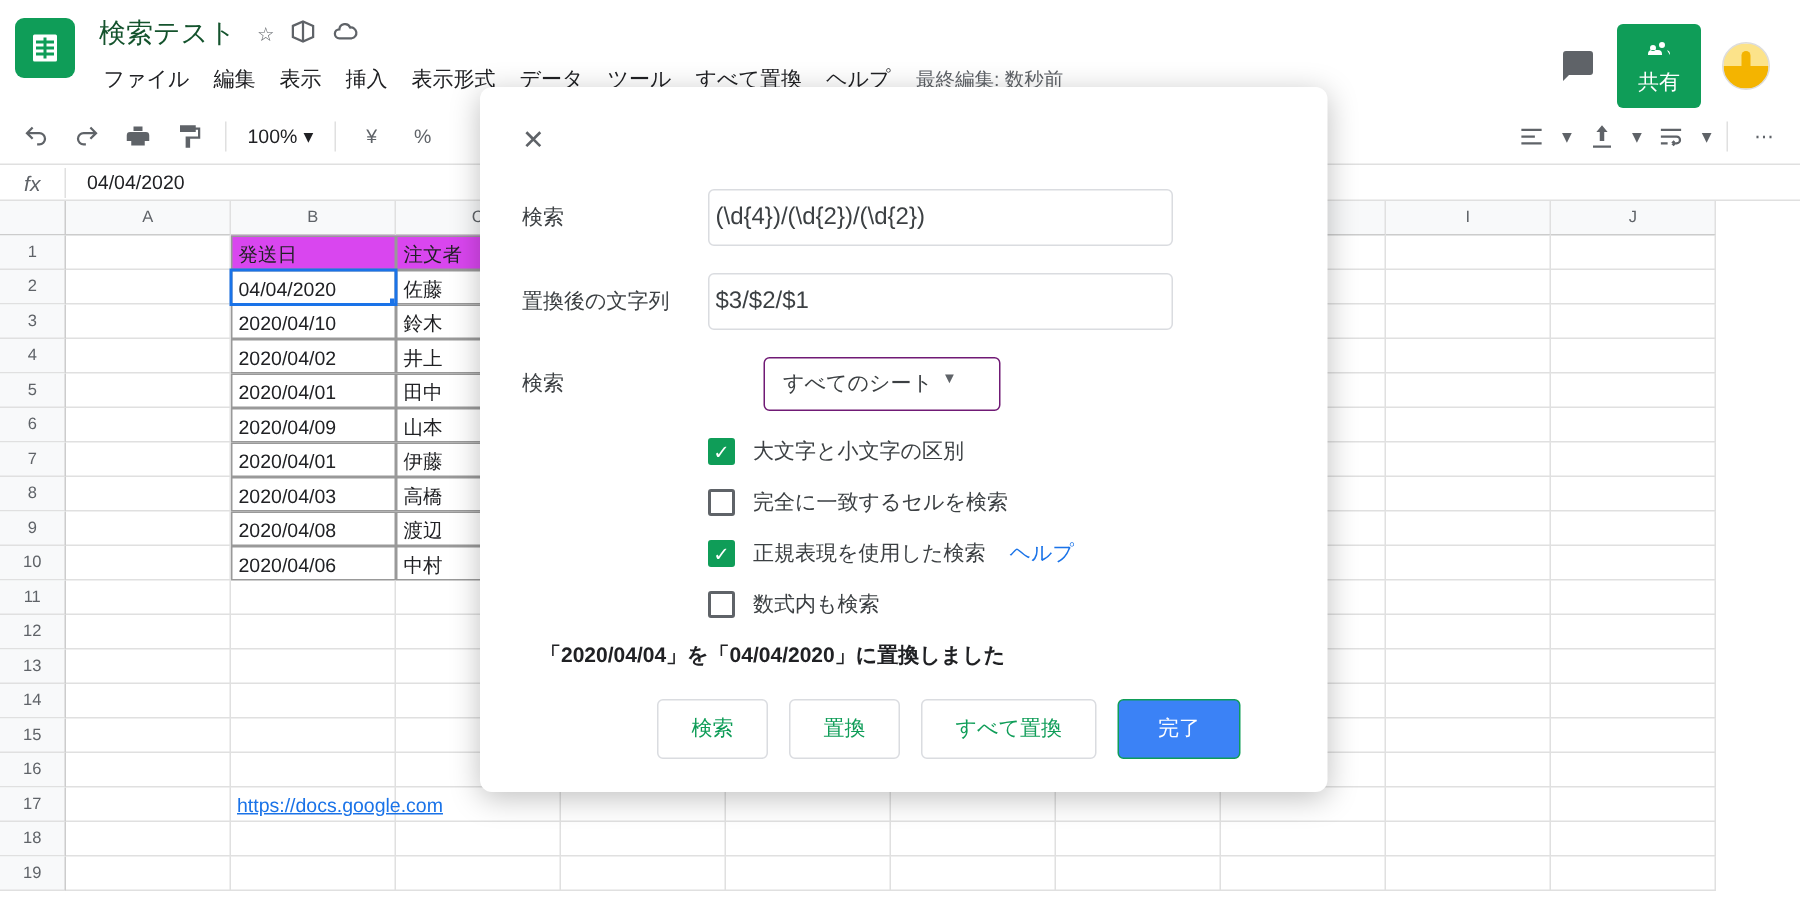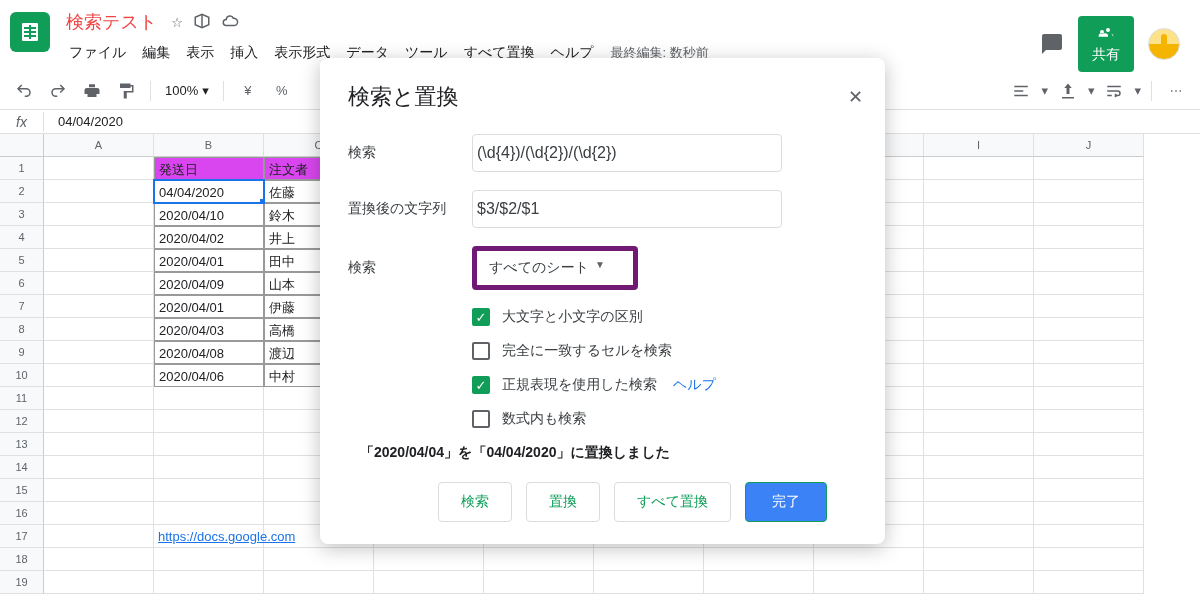--- a/index.html
+++ b/index.html
@@ -4,21 +4,21 @@
 <style>
 * { box-sizing: border-box; margin: 0; padding: 0; }
 body { font-family: Arial, "Hiragino Sans", sans-serif; font-size: 13px; color: #202124; background: #fff; overflow: hidden; width: 1200px; height: 600px; position: relative; }
 
 
 .header { display: flex; align-items: flex-start; padding: 8px 10px 0; }
 .logo { width: 40px; height: 40px; background: #0f9d58; border-radius: 6px; display: flex; align-items: center; justify-content: center; margin-right: 12px; margin-top: 4px; }
 .logo svg { width: 24px; height: 24px; }
 .titlearea { flex: 1; }
 .title-row { display: flex; align-items: center; gap: 10px; }
-.doc-title { font-size: 18px; color: #ef4444; padding: 2px 4px; }
+.doc-title { font-size: 18px; color: #14532d; padding: 2px 4px; }
 .title-icon { color: #5f6368; cursor: pointer; }
 .menubar { display: flex; gap: 2px; margin-top: 4px; align-items: center; }
 .menubar-item { padding: 4px 7px; color: #202124; font-size: 14px; cursor: pointer; border-radius: 3px; }
 .last-edit { color: #5f6368; text-decoration: underline; margin-left: 8px; font-size: 13px; }
 .header-right { display: flex; align-items: center; gap: 14px; padding-right: 10px; margin-top: 8px; }
 .comment-icon { width: 24px; height: 24px; color: #5f6368; cursor: pointer; }
 .share-btn { background: #0f9d58; color: #fff; border: none; border-radius: 4px; padding: 8px 14px; font-size: 14px; display: flex; align-items: center; gap: 6px; cursor: pointer; flex-direction: column; }
 .avatar { width: 32px; height: 32px; border-radius: 50%; background: linear-gradient(180deg, #fce38a 0%, #fce38a 50%, #f4b400 50%, #f4b400 100%); border: 1px solid #ddd; position: relative; }
 .avatar::after { content:""; position:absolute; left:50%; top:15%; width:6px; height:14px; background:#f4b400; border-radius:3px; transform:translateX(-50%); }
 
@@ -49,21 +49,21 @@
 .cell.link { color:#1a73e8; text-decoration:underline; }
 
 
 .dialog { position:absolute; left:320px; top:58px; width:565px; background:#fff; box-shadow: 0 4px 20px rgba(0,0,0,0.25); border-radius: 8px; padding: 24px 6px 22px 28px; z-index: 100; }
 .dialog-title-row { display:flex; align-items:center; justify-content:space-between; margin-bottom: 22px; padding-right:16px;}
 .dialog-title { font-size: 22px; color:#202124; }
 .close-icon { color:#5f6368; cursor:pointer; font-size: 18px;}
 .form-row { display:flex; align-items:center; margin-bottom: 18px; }
 .form-label { width: 124px; font-size: 14px; color: #3c4043; }
 .form-input { flex: 0 0 310px; border:1px solid #dadce0; border-radius:4px; padding: 9px 4px; font-size: 16px; color:#3c4043; }
-.form-select { border:5px solid #701a75; border-radius:4px; padding: 8px 28px 8px 12px; font-size:14px; color:#3c4043; position:relative; display:inline-flex; align-items:flex-start; gap:6px; cursor:pointer;}
+.form-select { border:1px solid #701a75; border-radius:4px; padding: 8px 28px 8px 12px; font-size:14px; color:#3c4043; position:relative; display:inline-flex; align-items:flex-start; gap:6px; cursor:pointer;margin-left:37px;}
 .check-row { display:flex; align-items:center; margin-bottom: 16px; margin-left: 124px; gap: 12px;}
 .checkbox { width:18px; height:18px; border:2px solid #5f6368; border-radius:2px; display:flex; align-items:center; justify-content:center; cursor:pointer;}
 .checkbox.checked { background:#0f9d58; border-color:#0f9d58; color:#fff; }
 .check-label { font-size:14px; color:#3c4043;}
 .help-link { color:#1a73e8; font-size:14px; margin-left:4px; cursor:pointer;}
 .status-msg { font-size:14px; font-weight:bold; color:#202124; margin: 16px 0 20px 12px;}
 .dialog-buttons { display:flex; gap:14px; margin-left: 90px;}
 .dlg-btn { border:1px solid #dadce0; background:#fff; color:#0f9d58; border-radius:4px; padding:10px 22px; font-size:14px; cursor:pointer;}
 .dlg-btn.primary { background:#3b82f6; color:#fff; border-color:#0f9d58; padding:10px 26px;}
 </style>
@@ -443,21 +443,20 @@
       <div class="cell"></div>
       <div class="cell"></div>
       <div class="cell"></div>
       <div class="cell"></div>
       <div class="cell"></div>
     </div>
   </div>
 
 <div class="dialog">
   <div class="dialog-title-row">
-    <div class="dialog-title">検索と置換</div>
     <div class="close-icon">✕</div>
   </div>
 
   <div class="form-row">
     <div class="form-label">検索</div>
     <input class="form-input" value="(\d{4})/(\d{2})/(\d{2})" style="">
   </div>
 
   <div class="form-row">
     <div class="form-label">置換後の文字列</div>

